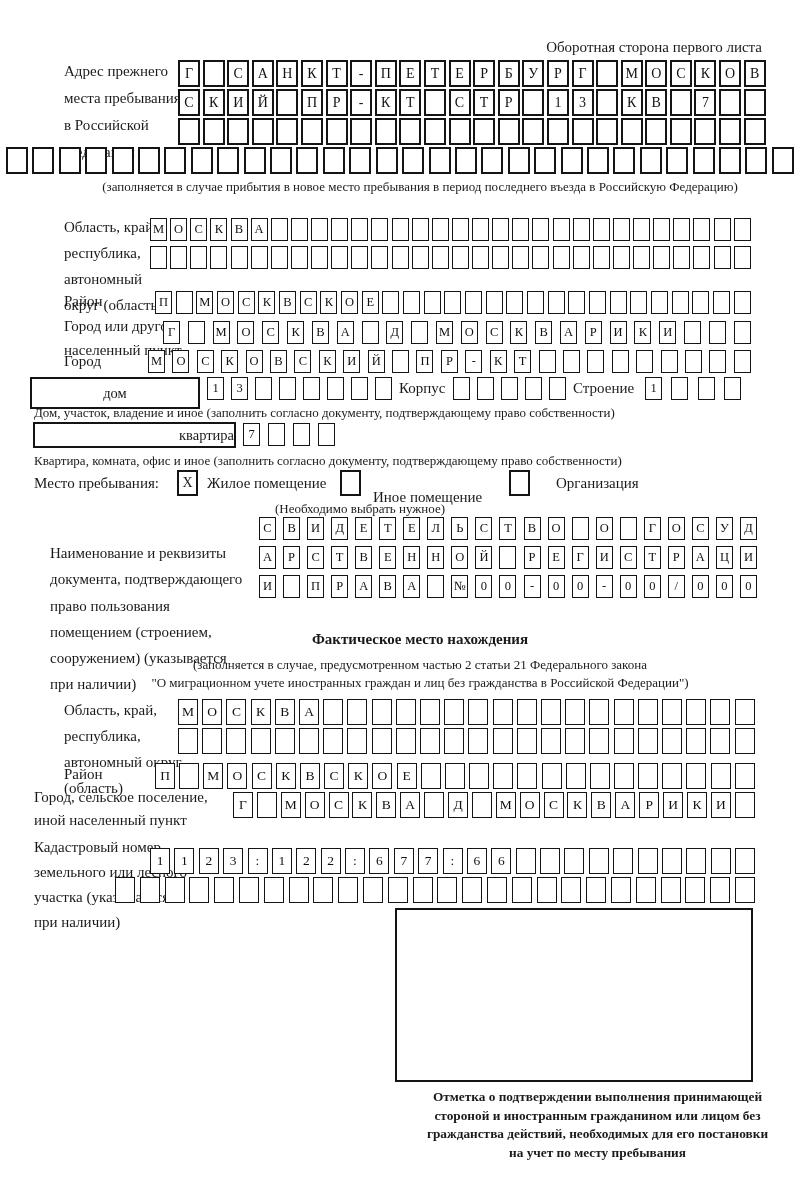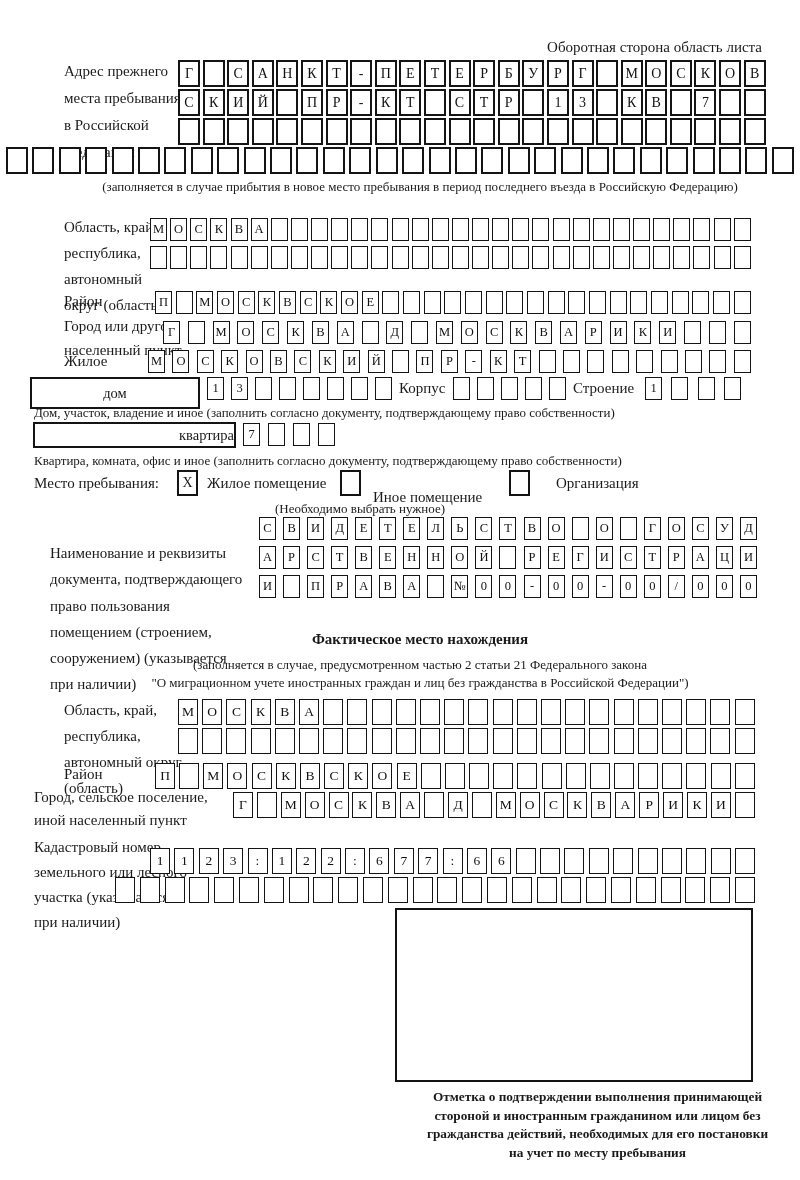--- a/index.html
+++ b/index.html
@@ -27,21 +27,21 @@
     display:flex;align-items:center;justify-content:center;font-size:14.5px;
   }
   .plainbox{position:absolute;box-sizing:border-box;border:2px solid #141414;background:#fff;
     display:flex;align-items:center;justify-content:center;font-size:14px;}
 </style>
 </head>
 <body>
 
 <div class="page">
 
-  <div class="txt" style="top:34px;right:38px;font-size:15px;">Оборотная сторона область листа</div>
+  <div class="txt" style="top:34px;right:38px;font-size:15px;">Оборотная сторона первого листа</div>
 
   <div class="txt" style="left:64px;top:58px;">Адрес прежнего
 места пребывания
 в Российской
 Федерации</div>
   <div class="cellrow big" style="top:60px;left:178px;width:588px;">
       <div class="cell">Г</div>
       <div class="cell"></div>
       <div class="cell">С</div>
       <div class="cell">А</div>
@@ -277,21 +277,21 @@
       <div class="cell">А</div>
       <div class="cell">Р</div>
       <div class="cell">И</div>
       <div class="cell">К</div>
       <div class="cell">И</div>
       <div class="cell"></div>
       <div class="cell"></div>
       <div class="cell"></div>
     </div>
 
-  <div class="txt" style="left:64px;top:348px;">Жилое</div>
+  <div class="txt" style="left:64px;top:348px;">Город</div>
   <div class="cellrow mid" style="top:350px;left:148px;width:603px;">
       <div class="cell">М</div>
       <div class="cell">О</div>
       <div class="cell">С</div>
       <div class="cell">К</div>
       <div class="cell">О</div>
       <div class="cell">В</div>
       <div class="cell">С</div>
       <div class="cell">К</div>
       <div class="cell">И</div>

